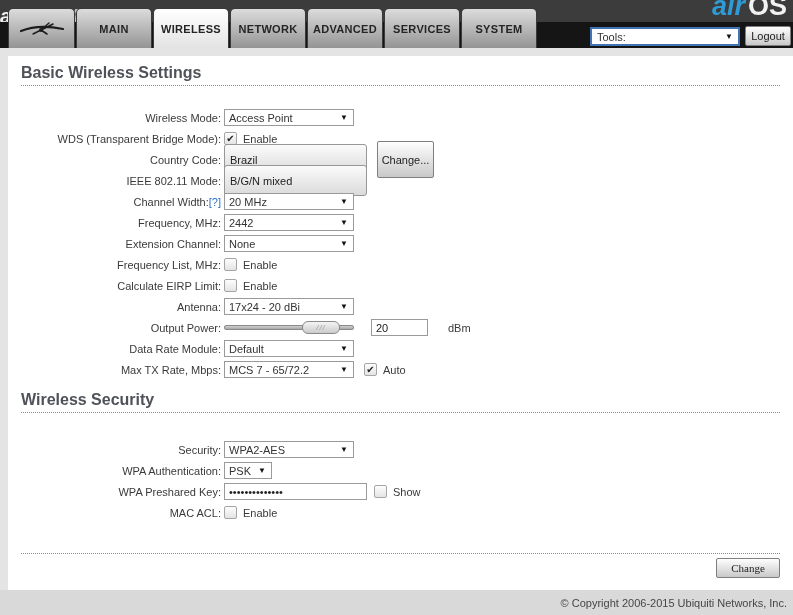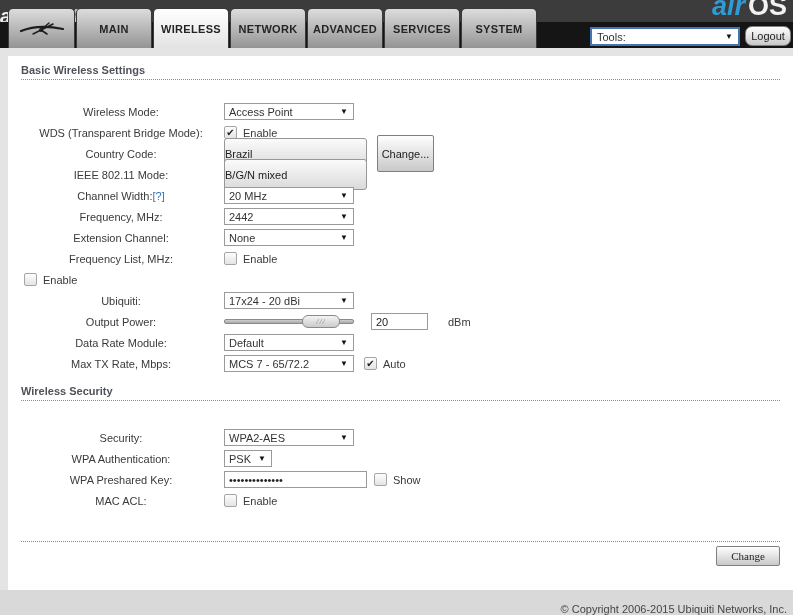--- a/index.html
+++ b/index.html
@@ -31,48 +31,48 @@
     position:absolute; left:590px; top:5px; width:150px; height:19px;
     background:#fff; border:2px solid #4273b4; display:flex; align-items:center;
     padding:0 5px; color:#333; cursor:pointer;
   }
   .tools-select .arrow { margin-left:auto; font-size:8px; color:#111; }
   .btn {
     background:linear-gradient(#fefefe,#c9c9c9); border:1px solid #7f7f7f; border-radius:2px;
     color:#222; text-align:center; font-family:inherit; font-size:11px; cursor:pointer;
     display:inline-flex; align-items:center; justify-content:center;
   }
-  .logout-btn { position:absolute; left:745px; top:4px; width:46px; height:20px;border-radius:7px; }
+  .logout-btn { position:absolute; left:745px; top:4px; width:46px; height:20px; }
   
   .gap { height:8px; }
   .panel { margin-left:8px; width:785px; height:534px; background:#fff; padding:0 13px; position:relative; }
   .section-title {
-    padding-top:8px; padding-bottom:3px; font-size:11px; font-weight:bold; color:#4f5258;
+    padding-top:8px; padding-bottom:3px; font-size:16px; font-weight:bold; color:#4f5258;
     border-bottom:1px dotted #8a8a8a;
   }
   .form { margin-top:21px; }
   .form.sec { margin-top:26px; }
   .row { display:flex; align-items:center; height:21px; }
-  .lbl { width:200px; flex:none; text-align:center; color:#3a3a3a; white-space:nowrap; }
+  .lbl { width:200px; flex:none; text-align:right; color:#3a3a3a; white-space:nowrap; }
   .fld { display:flex; align-items:center; margin-left:3px; }
   .help-link { color:#2f6fc0; text-decoration:none; }
   .select {
     width:130px; height:17px; border:1px solid #9a9a9a; background:#fff; position:relative;
     display:flex; align-items:center; padding-left:4px; cursor:pointer;
   }
   .select .arrow { position:absolute; right:5px; font-size:8px; color:#111; }
   .select.small { width:48px; }
   .tinput {
     width:143px; height:17px; border:1px solid #9a9a9a; padding:0 4px;
     font-family:inherit; font-size:11px; color:#222; background:#fff;
   }
   .tinput.num { width:57px; }
   .ro-field {
     width:143px; height:31px; border:1px solid #979797; border-radius:3px;
-    background:linear-gradient(#fbfbfb,#dadada); display:flex; align-items:center; color:#222;
+    background:linear-gradient(#fbfbfb,#dadada); display:flex; align-items:center; padding-left:5px; color:#222;
   }
   .cb {
     width:13px; height:13px; flex:none; border:1px solid #a5a5a5; border-radius:2px;
     background:linear-gradient(#fdfdfd,#e4e4e4); display:flex; align-items:center; justify-content:center;
     font-size:10px; line-height:10px; color:#222; cursor:pointer;
   }
   .cb-after { margin-left:10px; }
   .cb-lbl { margin-left:6px; color:#3a3a3a; }
   .small-btn { width:57px; height:37px; margin-left:10px; }
   
@@ -82,21 +82,21 @@
     position:absolute; left:78px; top:0; width:38px; height:13px; border:1px solid #8a8a8a; border-radius:6px;
     background:linear-gradient(#f4f4f4,#cbcbcb); display:flex; align-items:center; justify-content:center;
     font-size:8px; font-style:italic; color:#9a9a9a; letter-spacing:1px; cursor:pointer;
   }
   .pw-wrap { margin-left:17px; }
   .unit { margin-left:20px; color:#3a3a3a; }
   .bottom-sep { border-top:1px dotted #8a8a8a; margin-top:30px; }
   .change-row { display:flex; justify-content:flex-end; padding-top:4px; }
   .change-btn { width:64px; height:20px;font-family:Liberation Serif, serif; }
   
-  .footer { height:25px; background:#d9d9d9; display:flex; align-items:flex-end; justify-content:flex-end; padding-right:6px; color:#464646; }
+  .footer { height:25px; background:#d9d9d9; display:flex; align-items:center; justify-content:flex-end; padding-right:6px; color:#464646; }
   
   .ubnt-icon { width:46px; height:14px; display:block; }
 </style>
 </head>
 <body>
 
 <div class="header">
   <div class="brand">
     <span class="b-air">air</span><span class="b-grid">Grid</span><span class="b-model">M2HP</span>
   </div>
@@ -220,28 +220,29 @@
 
     <div class="row">
       <div class="lbl">Frequency List, MHz:</div>
       <div class="fld">
         <div class="cb"></div>
         <span class="cb-lbl">Enable</span>
       </div>
     </div>
 
     <div class="row">
+      <div class="lbl">Calculate EIRP Limit:</div>
       <div class="fld">
         <div class="cb"></div>
         <span class="cb-lbl">Enable</span>
       </div>
     </div>
 
     <div class="row">
-      <div class="lbl">Ubiquiti:</div>
+      <div class="lbl">Antenna:</div>
       <div class="fld">
         <div class="select">
           <span>17x24 - 20 dBi</span>
           <span class="arrow">▼</span>
         </div>
       </div>
     </div>
 
     <div class="row">
       <div class="lbl">Output Power:</div>

